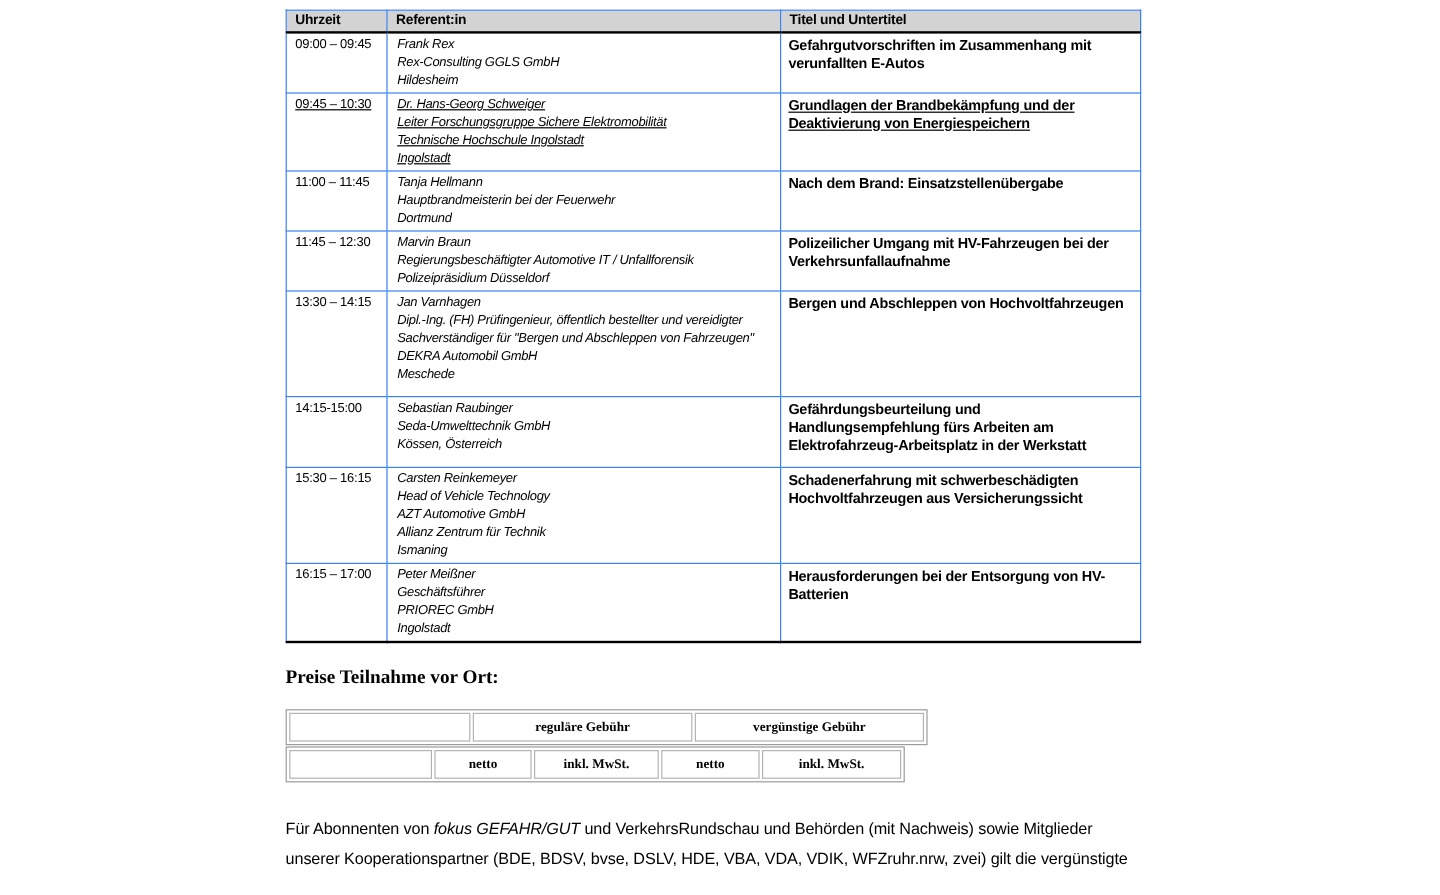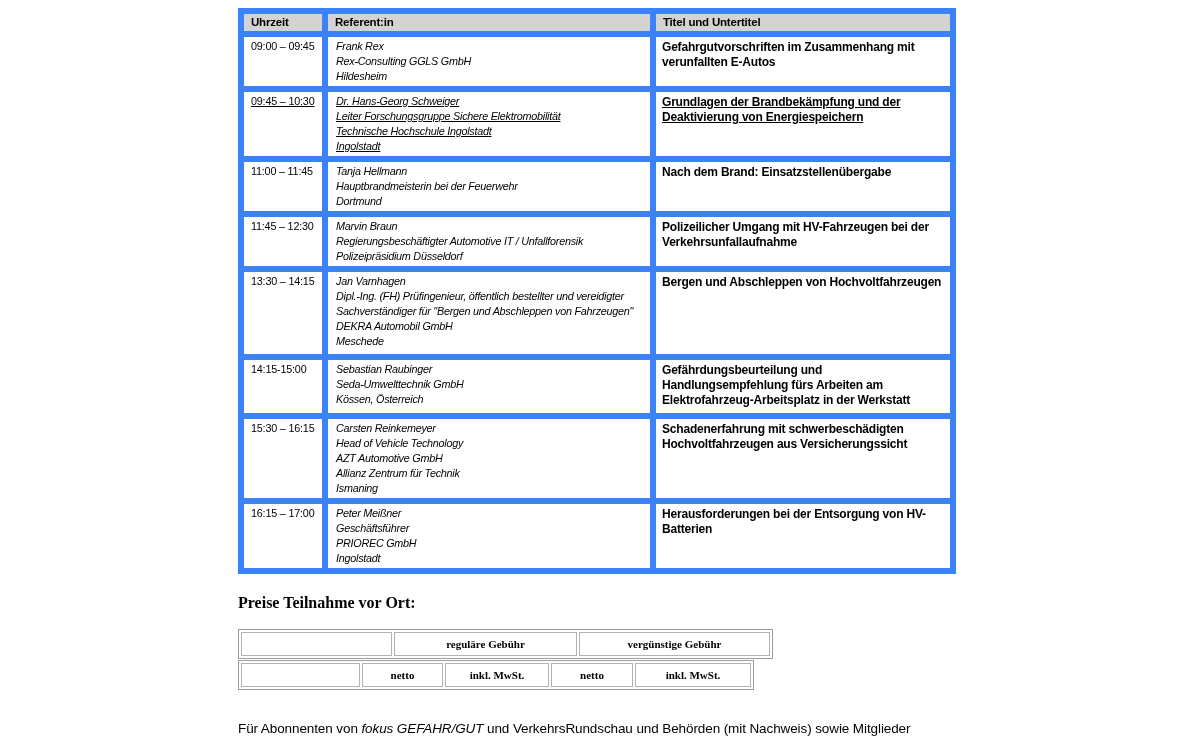--- a/index.html
+++ b/index.html
@@ -2,21 +2,21 @@
 <html><head>
 <meta charset="utf-8">
 <style>
   html, body { margin:0; padding:0; background:#ffffff; }
   body { width:1200px; height:746px; position:relative; overflow:hidden;
          font-family:"Liberation Sans", sans-serif; color:#000; }
   .page { position:absolute; left:238px; top:8px; width:714px; }
 
   
   table.schedule { border-collapse:collapse; width:712px; table-layout:fixed; }
-  table.schedule th, table.schedule td { border:6px solid #3b82f6; vertical-align:top; }
+  table.schedule th, table.schedule td { border:1px solid #3b82f6; vertical-align:top; }
   tr.hdr th { background:#d3d3d3; text-align:left; font-size:11.5px; letter-spacing:-0.2px;
               padding:2px 0 2px 7px; border-bottom:2px solid #000; height:13px; }
   td.time { font-size:10.8px; letter-spacing:-0.2px; padding:3px 2px 2px 7px; white-space:nowrap; }
   td.spk  { padding:2px 2px 2px 8px; }
   td.spk .sline { font-style:italic; font-size:10.8px; letter-spacing:-0.25px; line-height:15px; white-space:nowrap; }
   td.ttl  { padding:3px 2px 2px 6px; }
   td.ttl .tline { font-weight:bold; font-size:12px; letter-spacing:-0.2px; line-height:15px; white-space:nowrap; }
   tr.hr1 { height:43px; } tr.hr2 { height:60px;text-decoration:underline; } tr.hr3 { height:45px; } tr.hr4 { height:45px; }
   tr.hr5 { height:88px; } tr.hr6 { height:59px; } tr.hr7 { height:73px;padding-left:40px; } tr.hr8 { height:61px; }
   table.schedule { border-bottom:2px solid #000; }

